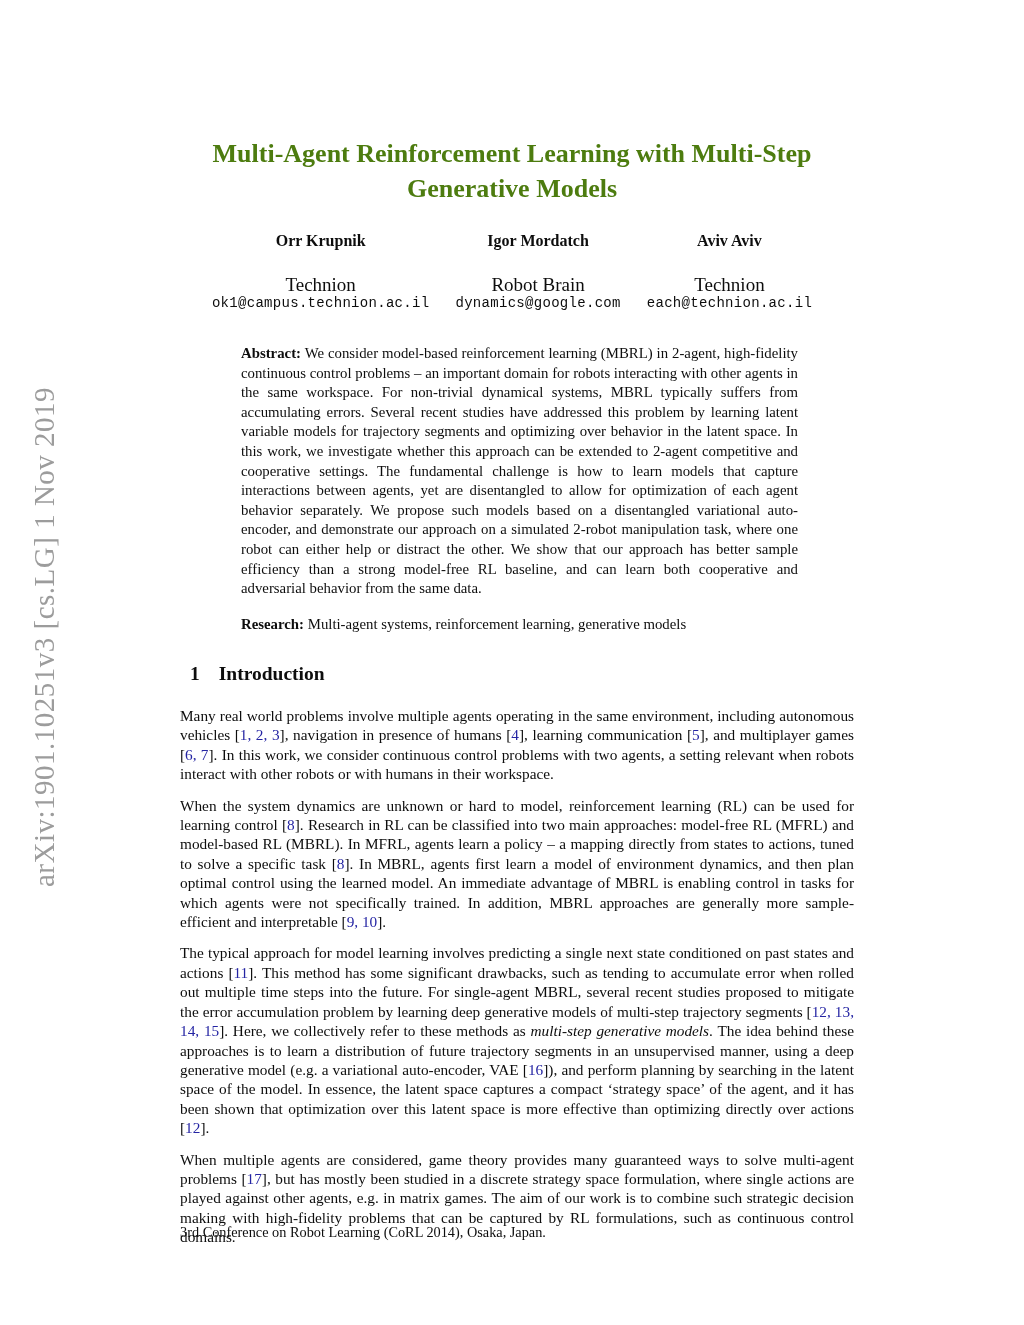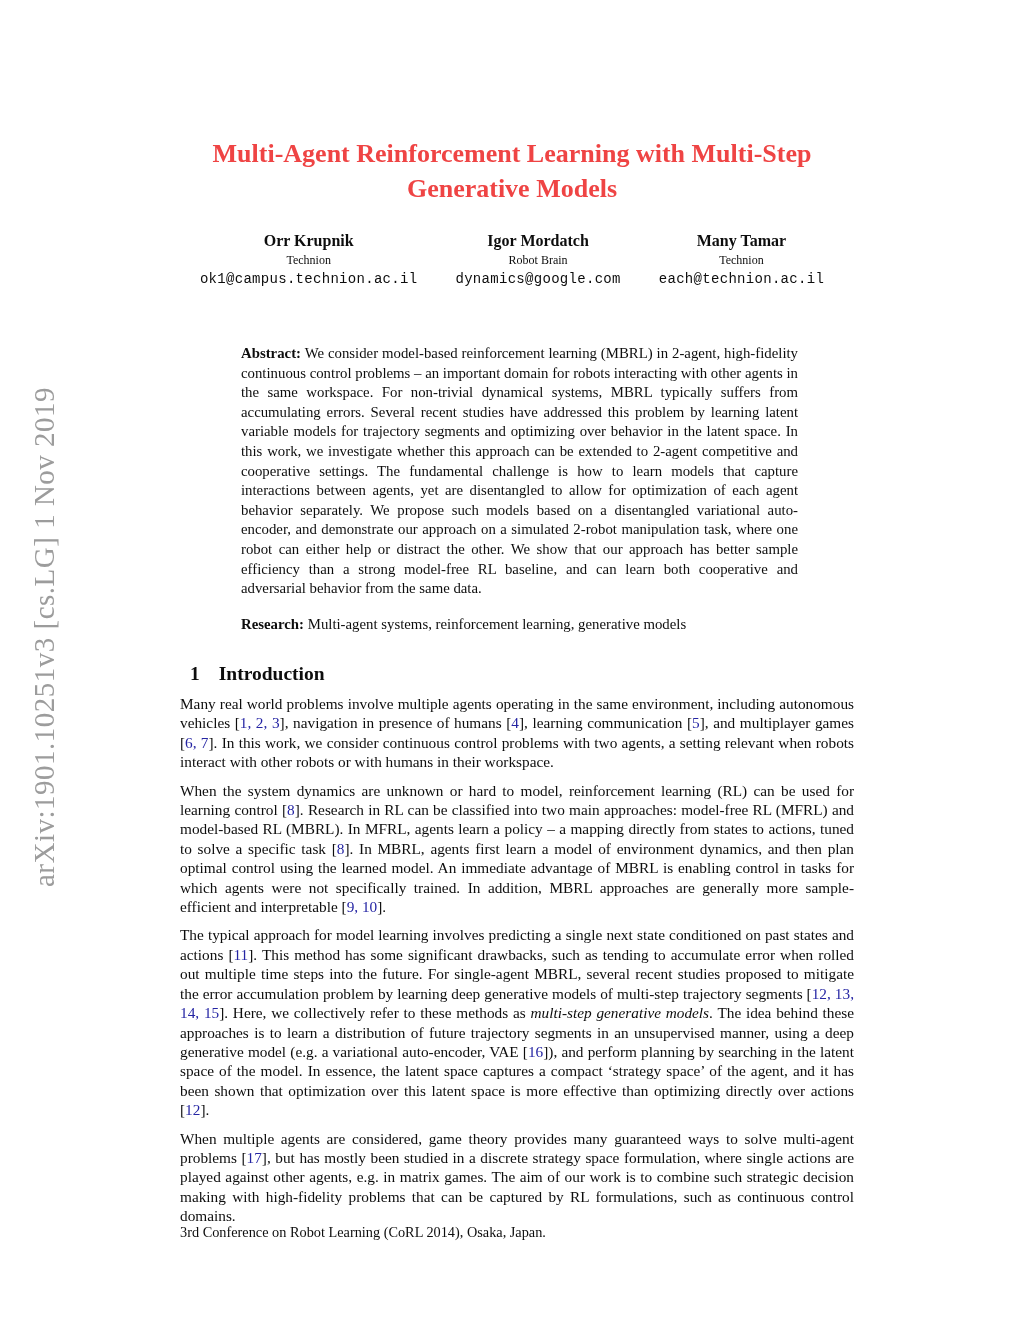--- a/index.html
+++ b/index.html
@@ -25,35 +25,35 @@
   .title {
     position: absolute;
     top: 136px;
     left: 0;
     width: 100%;
     text-align: center;
     font-size: 26px;
     font-weight: bold;
     line-height: 35px;
     margin: 0;
-    color: #ef4444;
+    color: #4d7c0f;
   }
   .title-line { display: block; }
   .authors {
     position: absolute;
     top: 231px;
     left: 0;
     width: 100%;
     display: flex;
     justify-content: center;
-    gap: 38px;
+    gap: 26px;
     text-align: center;
   }
   .author-name { font-size: 16px; font-weight: bold; line-height: 19.5px; }
-  .author-affil { font-size: 12px; line-height: 19.5px; }
+  .author-affil { font-size: 19px; line-height: 19.5px; margin-top: 24px; }
   .author-email {
     font-family: "Liberation Mono", monospace;
     font-size: 14px;
     line-height: 19.5px;
     letter-spacing: 0.3px;
   }
   .abstract {
     position: absolute;
     top: 344px;
     left: 241px;
@@ -82,21 +82,21 @@
   .section-number { margin-right: 19px; }
   .intro-body {
     position: absolute;
     top: 694px;
     left: 180px;
     width: 674px;
     font-size: 15.3px;
     line-height: 19.4px;
     text-align: justify;
   }
-  .intro-body p { margin: 0 0 9px 0; }
+  .intro-body p { margin: 12px 0 9px 0; }
   .cite { color: #2424a3; }
   .italic { font-style: italic; }
   .footer {
     position: absolute;
     top: 1224px;
     left: 180px;
     font-size: 14.3px;
   }
 </style>
 </head>
@@ -116,21 +116,21 @@
       <div class="author-name">Orr Krupnik</div>
       <div class="author-affil">Technion</div>
       <div class="author-email">ok1@campus.technion.ac.il</div>
     </div>
     <div class="author">
       <div class="author-name">Igor Mordatch</div>
       <div class="author-affil">Robot Brain</div>
       <div class="author-email">dynamics@google.com</div>
     </div>
     <div class="author">
-      <div class="author-name">Many Tamar</div>
+      <div class="author-name">Aviv Aviv</div>
       <div class="author-affil">Technion</div>
       <div class="author-email">each@technion.ac.il</div>
     </div>
   </div>
 
   <div class="abstract">
     <span class="bold">Abstract:</span>
     <span>We consider model-based reinforcement learning (MBRL) in 2-agent, high-fidelity continuous control problems – an important domain for robots interacting with other agents in the same workspace. For non-trivial dynamical systems, MBRL typically suffers from accumulating errors. Several recent studies have addressed this problem by learning latent variable models for trajectory segments and optimizing over behavior in the latent space. In this work, we investigate whether this approach can be extended to 2-agent competitive and cooperative settings. The fundamental challenge is how to learn models that capture interactions between agents, yet are disentangled to allow for optimization of each agent behavior separately. We propose such models based on a disentangled variational auto-encoder, and demonstrate our approach on a simulated 2-robot manipulation task, where one robot can either help or distract the other. We show that our approach has better sample efficiency than a strong model-free RL baseline, and can learn both cooperative and adversarial behavior from the same data.</span>
   </div>
 

